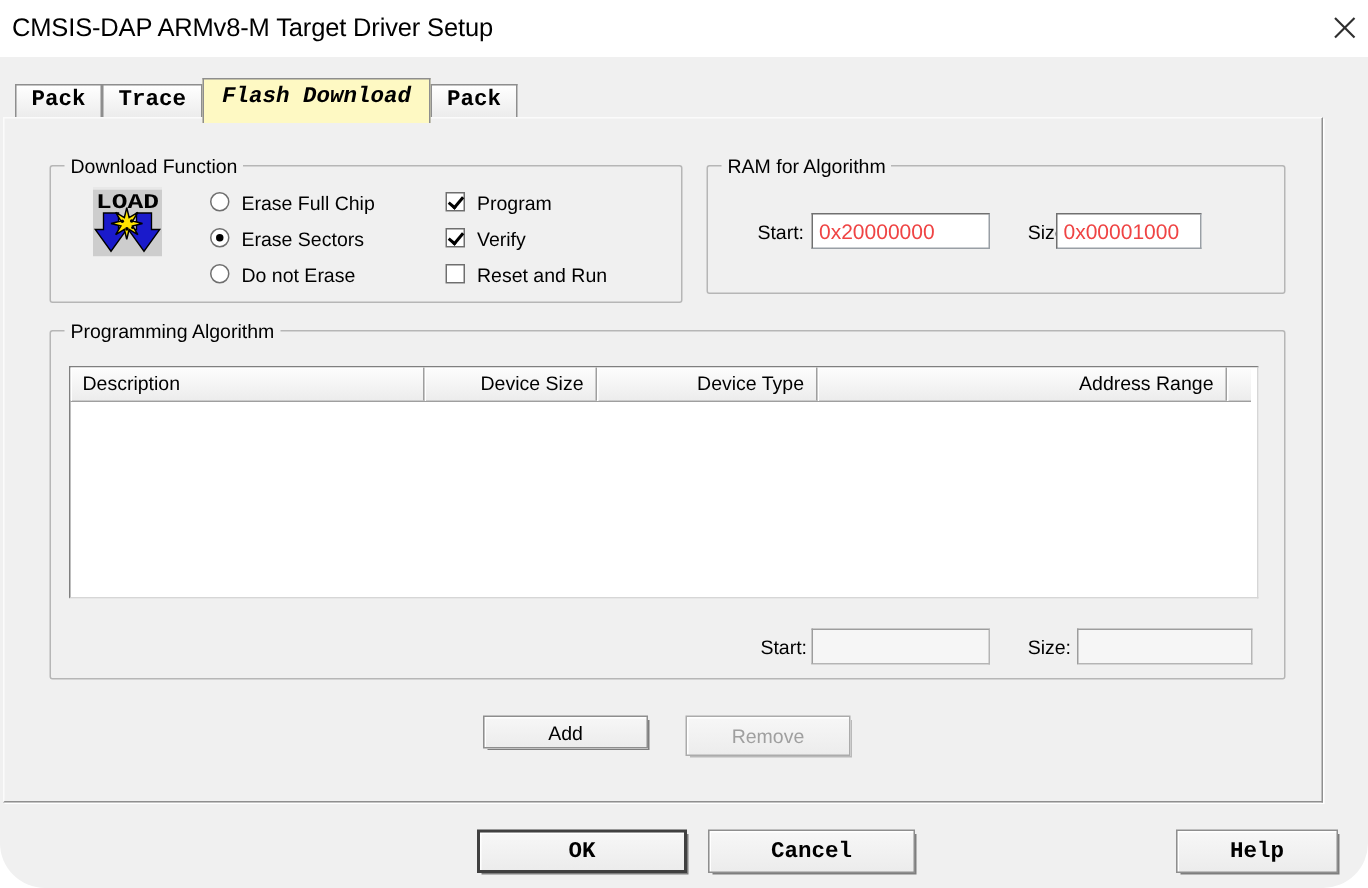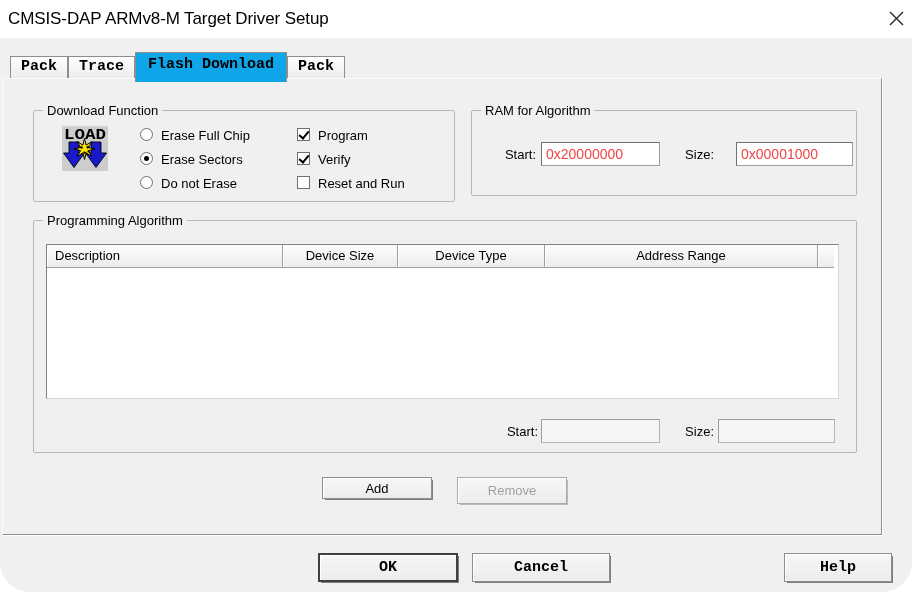--- a/index.html
+++ b/index.html
@@ -12,21 +12,21 @@
   .titlebar { position:absolute; left:0; top:0; width:912px; height:38px; background:#ffffff; }
   .title-text { position:absolute; left:8px; top:0; line-height:38px; font-size:17px; letter-spacing:-.1px; }
   .close-btn { position:absolute; left:882px; top:4px; width:28px; height:28px; display:flex; align-items:center; justify-content:center; cursor:default; }
 
   
   .tabstrip { position:absolute; left:10px; top:50px; height:30px; display:flex; align-items:flex-end; z-index:2; }
   .tab { height:22px; line-height:20px; padding:0 10px; margin-bottom:2px;
          background:linear-gradient(#ffffff,#ececec); border:1px solid #8e8e8e; border-bottom:none;
          font-family:"Liberation Mono", monospace; font-weight:700; font-size:15px; white-space:nowrap; }
   .tab.active { height:30px; line-height:24px; margin-bottom:-2px; padding:0 12px;
-                background:#0ea5e9; position:relative; z-index:3; }
+                background:#fef9c3; position:relative; z-index:3;font-style:italic; }
 
   
   .tabpage { position:absolute; left:2px; top:78px; width:880px; height:457px; background:#f0f0f0;
              border:1px solid; border-color:#fbfbfb #8f8f8f #8f8f8f #fbfbfb; box-shadow:1px 1px 0 #ffffff; }
 
   
   .group { position:absolute; border:1px solid #b6b6b6; border-radius:2px; }
   .group-legend { position:absolute; top:-8px; left:9px; background:#f0f0f0; padding:0 4px; font-size:13px; white-space:nowrap; }
   .group-df  { left:33px;  top:110px; width:422px; height:92px; }
   .group-ram { left:471px; top:110px; width:386px; height:86px; }
@@ -49,21 +49,21 @@
            font-family:"Liberation Sans", sans-serif; font-size:14px; padding:0 4px; color:#ef4444; }
   .field:disabled { background:#f6f6f6; border-color:#b5b5b5; border-top-color:#9d9d9d; border-left-color:#9d9d9d; }
   .fld-label { position:absolute; font-size:13px; text-align:right; white-space:nowrap; }
 
   
   .listbox { position:absolute; left:12px; top:23px; width:793px; height:155px; background:#fff;
              border:1px solid; border-color:#7f7f7f #d6d6d6 #d6d6d6 #7f7f7f; display:flex; flex-direction:row; }
   .lv-header { display:flex; height:23px; background:linear-gradient(#fdfdfd,#ececec); border-bottom:1px solid #9f9f9f; flex:none; }
   .lv-th { border-right:1px solid #9f9f9f; box-shadow:inset 1px 1px 0 #ffffff; font-size:13px; line-height:22px; padding:0 8px;
            overflow:hidden; white-space:nowrap; }
-  .lv-th.c { text-align:center; }
+  .lv-th.c { text-align:right; }
   .th-desc { width:236px; } .th-size { width:115px; } .th-type { width:147px; } .th-addr { width:273px; } .th-extra { flex:1; border-right:none; }
   .lv-body { flex:1; background:#fff; }
 
   
   .btn { position:absolute; display:flex; align-items:center; justify-content:center;
          background:linear-gradient(#f7f7f7,#ececec); border:1px solid #8e8e8e;
          box-shadow:inset 1px 1px 0 #ffffff, 2px 2px 0 -1px #7e7e7e; font-size:13px; cursor:default; }
   .btn.mono { font-family:"Liberation Mono", monospace; font-weight:700; font-size:15px; }
   .btn.default { border:2px solid #404040; }
   .btn.disabled { color:#9f9f9f; border-color:#ababab; box-shadow:inset 1px 1px 0 #ffffff, 2px 2px 0 -1px #b9b9b9;text-align:right; }
@@ -138,21 +138,21 @@
       <span class="check"></span>
       <span class="opt-label">Reset and Run</span>
     </div>
   </div>
 
   <div class="group group-ram">
     <span class="group-legend">RAM for Algorithm</span>
     <span class="fld-label" style="left:16px; top:36px; width:48px;">Start:</span>
     <input class="field" style="left: 69px; top: 31px; width: 119px;" value="0x20000000">
     <span class="fld-label" style="left:202px; top:36px; width:40px;">Size:</span>
-    <input class="field" style="left: 264px; top: 31px; width: 117px;" value="0x00001000">
+    <input class="field" style="left: 232px; top: 31px; width: 97px;" value="0x00001000">
   </div>
 
   <div class="group group-pa">
     <span class="group-legend">Programming Algorithm</span>
 
     <div class="listbox">
       <div class="lv-header">
         <div class="lv-th th-desc">Description</div>
         <div class="lv-th th-size c">Device Size</div>
         <div class="lv-th th-type c">Device Type</div>

